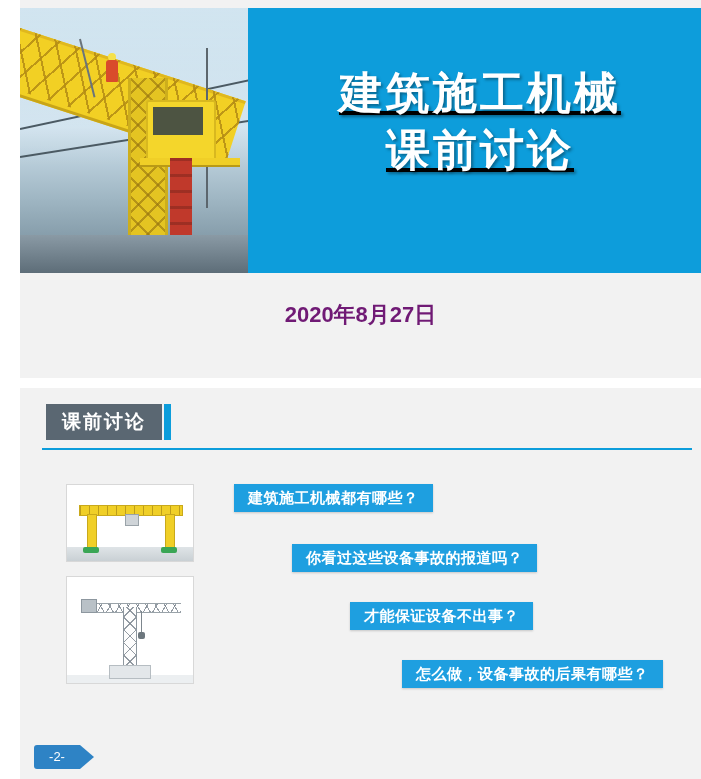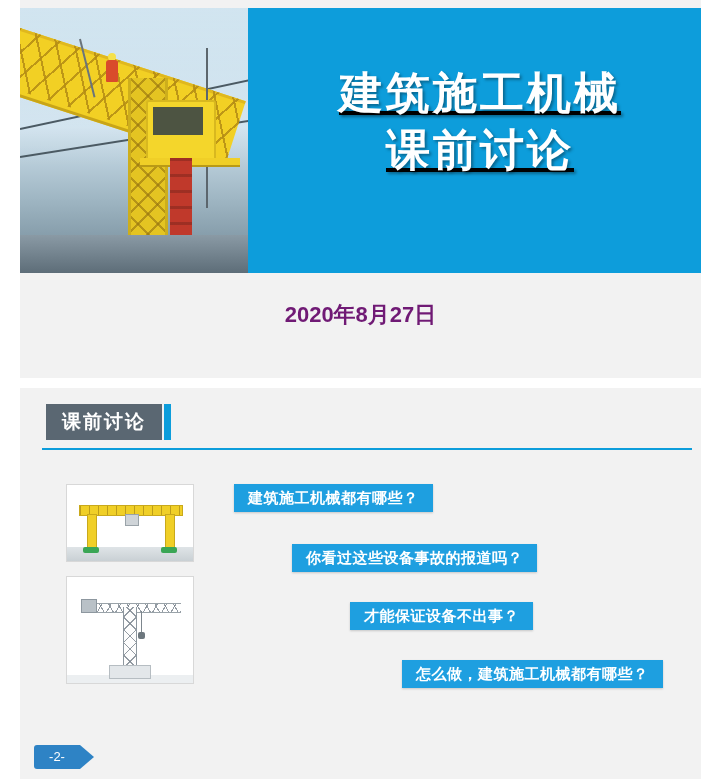--- a/index.html
+++ b/index.html
@@ -395,21 +395,21 @@
     <div class="t-counter"></div>
     <div class="t-cable"></div>
     <div class="t-hook"></div>
     <div class="t-mast"></div>
     <div class="t-base"></div>
   </div>
 
   <div class="bubble bubble-1">建筑施工机械都有哪些？</div>
   <div class="bubble bubble-2">你看过这些设备事故的报道吗？</div>
   <div class="bubble bubble-3">才能保证设备不出事？</div>
-  <div class="bubble bubble-4">怎么做，建筑施工机械都有哪些？</div>
+  <div class="bubble bubble-4">怎么做，设备事故的后果有哪些？</div>
 
   <div class="page-tag">
     <div class="page-tag-body">-2-</div>
     <div class="page-tag-arrow"></div>
   </div>
 </div>
 
 <div class="left-margin"></div>
 
 </body></html>

